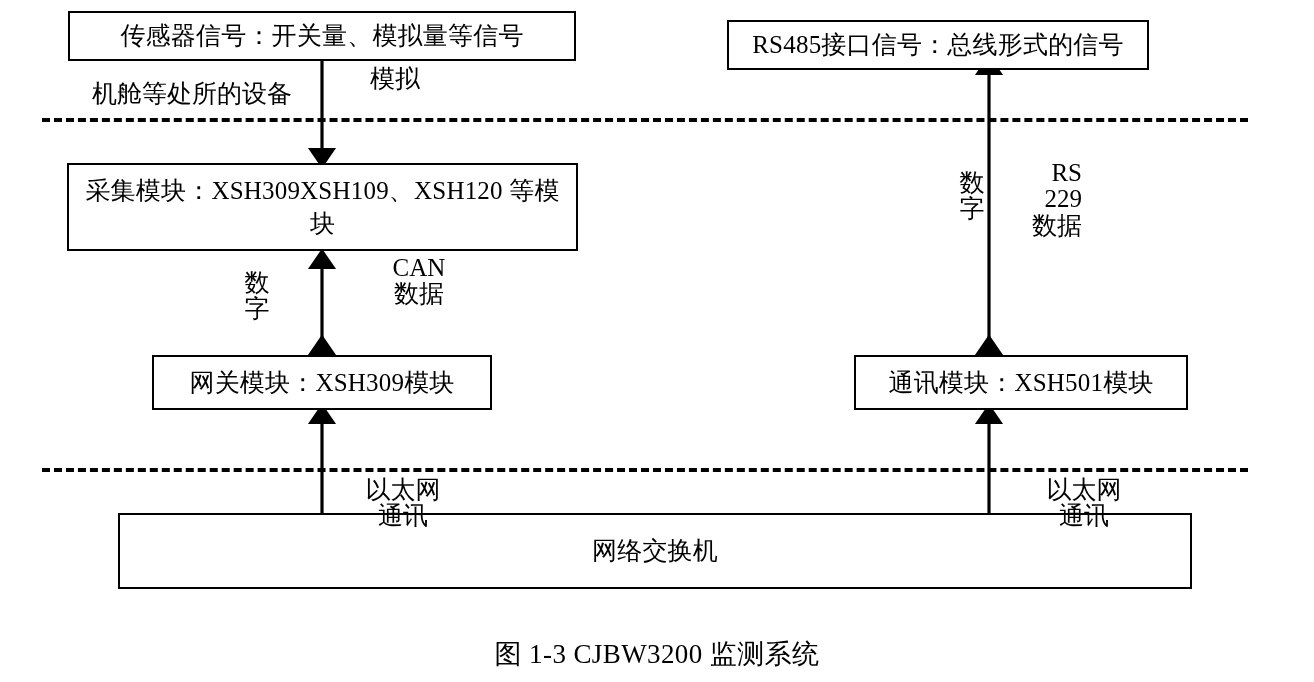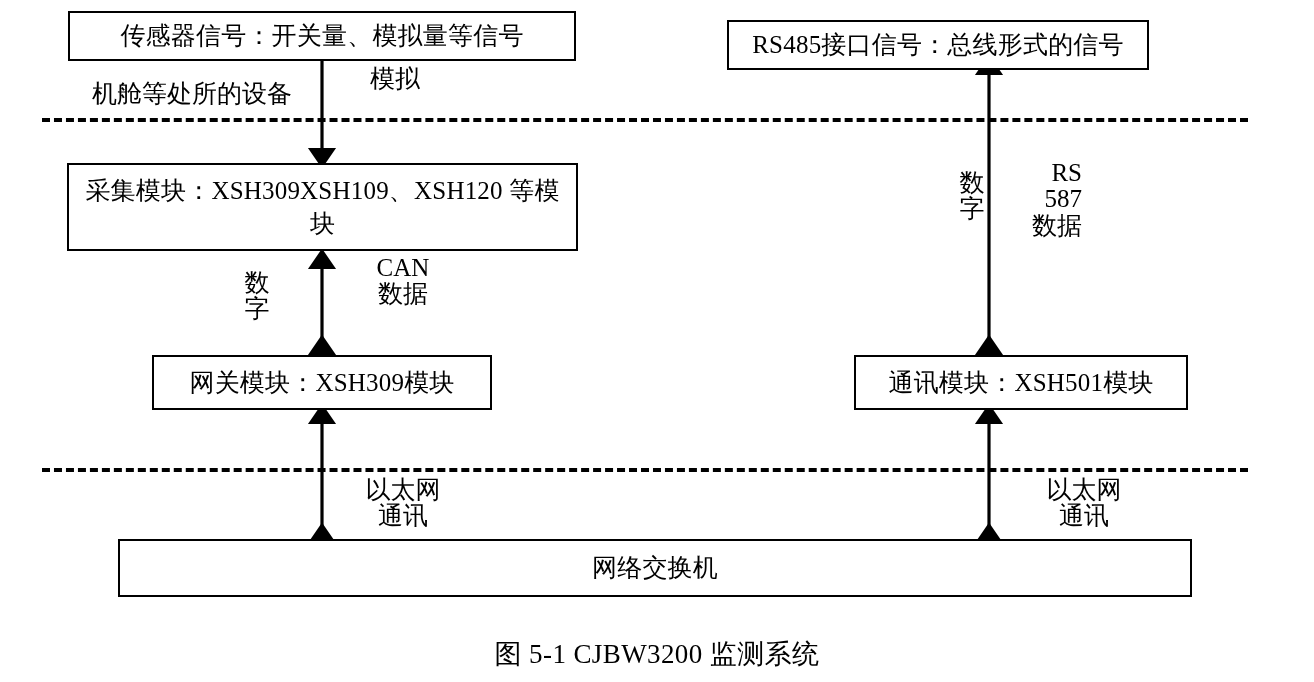--- a/index.html
+++ b/index.html
@@ -32,21 +32,21 @@
     font-size: 25px;
     letter-spacing: 0.2px;
     padding: 2px 10px;
   }
 
   #box-sensor        { left: 68px;  top: 11px;  width: 508px; height: 50px; }
   #box-rs485         { left: 727px; top: 20px;  width: 422px; height: 50px; }
   #box-acquisition   { left: 67px;  top: 163px; width: 511px; height: 88px; }
   #box-gateway       { left: 152px; top: 355px; width: 340px; height: 55px; }
   #box-comm          { left: 822px; top: 355px; width: 334px; height: 55px; margin-left: 32px; }
-  #box-switch        { left: 118px; top: 539px; width: 1074px; height: 58px; }
+  #box-switch        { left: 118px; top: 513px; width: 1074px; height: 76px; }
 
   .box-inner {
     display: block;
     width: 100%;
   }
 
   
   .divider {
     position: absolute;
     height: 0;
@@ -79,21 +79,21 @@
     line-height: 1.05;
     text-align: center;
     color: #000000;
   }
 
   #label-zone-engine   { left: 80px;  top: 79px; margin-left: 12px;  }
   #label-analog        { left: 370px; top: 64px;  }
   #label-zone-field    { left: 78px;  top: 484px; }
 
   #label-can-digital   { left: 243px; top: 270px; width: 28px; }
-  #label-can-data      { left: 368px; top: 255px; width: 70px; }
+  #label-can-data      { left: 384px; top: 255px; width: 70px; }
 
   #label-rs-digital    { left: 958px; top: 170px; width: 28px; }
   #label-rs-data       { left: 1022px; top: 160px; width: 60px; text-align: right; }
 
   #label-eth-left      { left: 365px; top: 477px; width: 76px; }
   #label-eth-right     { left: 1046px; top: 477px; width: 76px; }
 
   
   #caption {
     position: absolute;
@@ -170,28 +170,28 @@
       <div>CAN</div>
       <div>数据</div>
     </div>
 
   <div class="label-vertical" id="label-rs-digital">
       <div>数</div>
       <div>字</div>
     </div>
   <div class="label-vertical" id="label-rs-data">
       <div>RS</div>
-      <div>587</div>
+      <div>229</div>
       <div>数据</div>
     </div>
 
   <div class="label-vertical" id="label-eth-left">
       <div>以太网</div>
       <div>通讯</div>
     </div>
   <div class="label-vertical" id="label-eth-right">
       <div>以太网</div>
       <div>通讯</div>
     </div>
 
-  <div id="caption">图 5-1 CJBW3200 监测系统</div>
+  <div id="caption">图 1-3 CJBW3200 监测系统</div>
 
 </div>
 
 </body></html>

